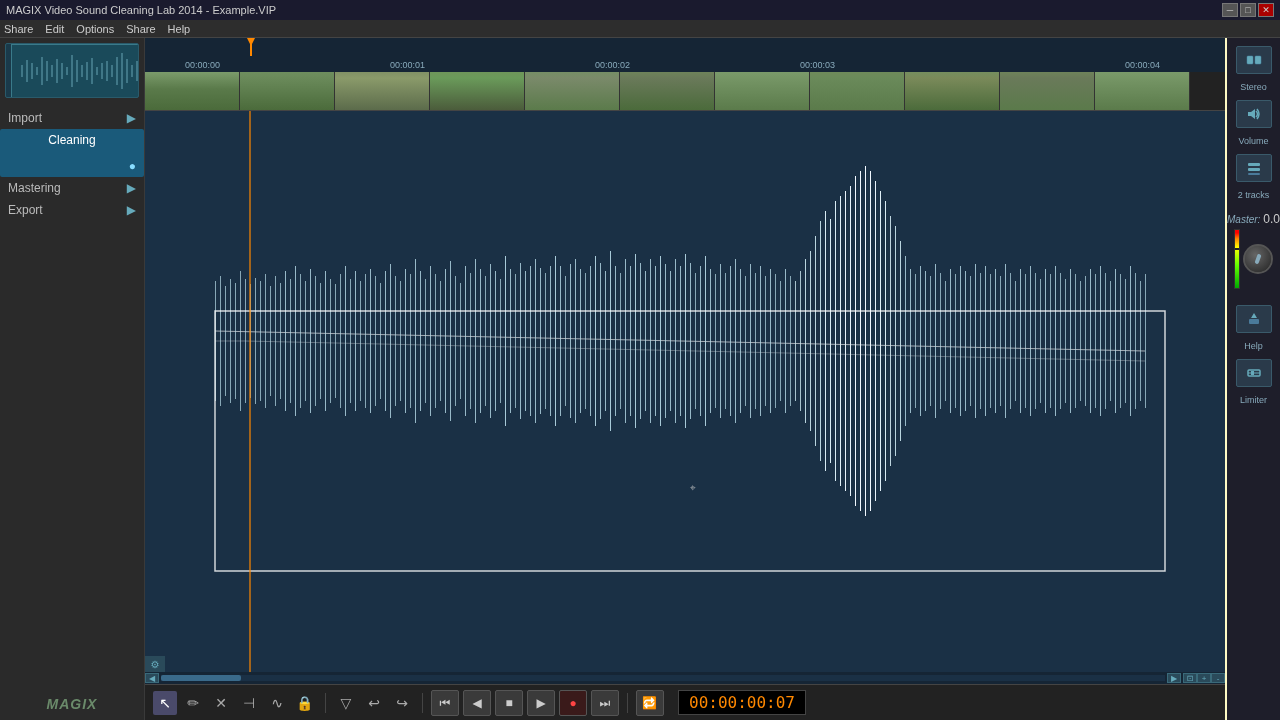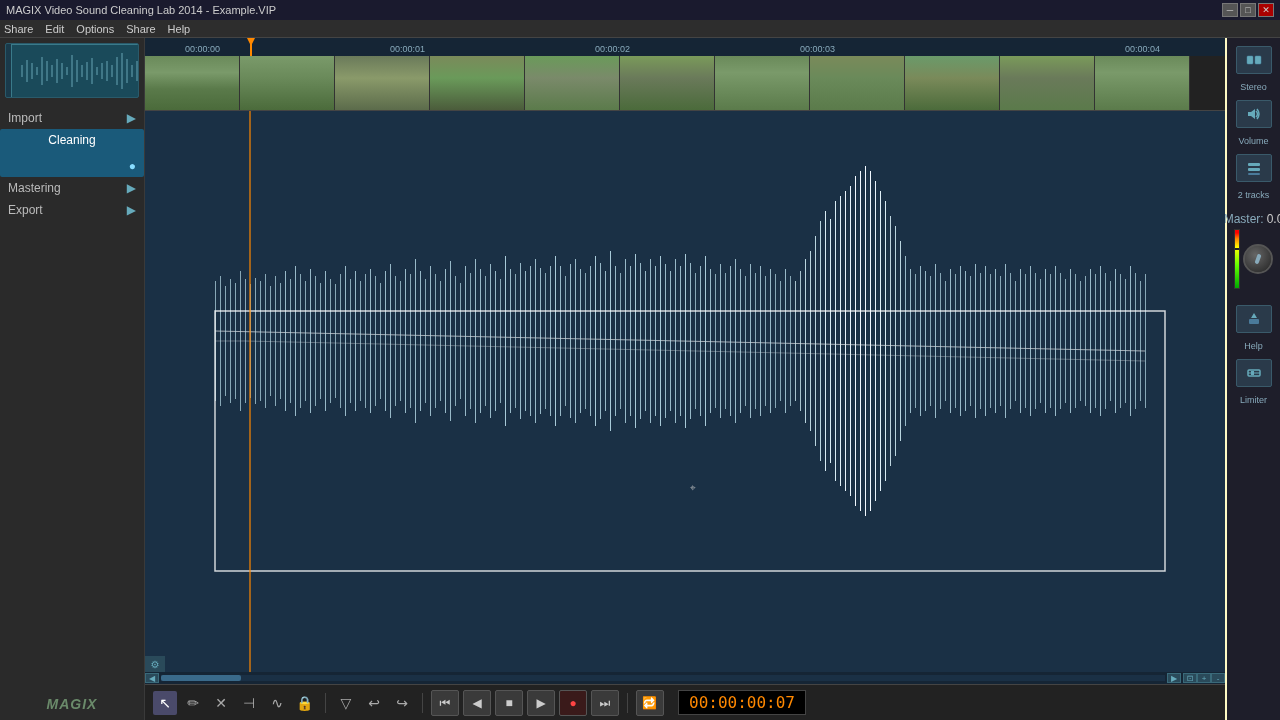--- a/index.html
+++ b/index.html
@@ -203,21 +203,21 @@
       color: #8ab;
       text-align: center;
     }
     .master-section {
       width: 100%;
       display: flex;
       flex-direction: column;
       align-items: center;
       margin-top: 4px;
     }
-    .master-label { font-size: 12px; color: #8ab; }
+    .master-label { font-size: 10px; color: #8ab; font-style: italic; }
     .master-value { font-size: 12px; color: #ccc; }
     .master-knob {
       width: 36px; height: 36px;
       background: radial-gradient(circle at 40% 35%, #666, #222);
       border-radius: 50%;
       border: 2px solid #555;
       margin: 3px 0;
     }
 
     .logo-area {
@@ -375,21 +375,21 @@
 
     <div class="logo-area">
       <div class="logo-text">MAGIX</div>
     </div>
   </div>
 
   <div class="center-area">
 
     <div style="background:#1a3045; flex:1; position:relative; overflow:hidden;">
 
-      <div class="time-ruler" style="position:absolute; top:0; left:0; right:0; background:#152535; height:18px; z-index:5;">
+      <div class="time-ruler" style="position:absolute; top:0; left:0; right:0; background:#152535; height:34px; z-index:5;">
         <span class="time-marker" style="left:40px;">00:00:00</span>
         <span class="time-marker" style="left:245px;">00:00:01</span>
         <span class="time-marker" style="left:450px;">00:00:02</span>
         <span class="time-marker" style="left:655px;">00:00:03</span>
         <span class="time-marker" style="left:980px;">00:00:04</span>
 
         <div style="position:absolute; left:105px; top:0; width:2px; height:18px; background:#f80; z-index:10;">
           <div style="width:8px; height:8px; background:#f80; position:absolute; top:0; left:-3px; clip-path:polygon(50% 100%, 0 0, 100% 0);"></div>
         </div>
       </div>

